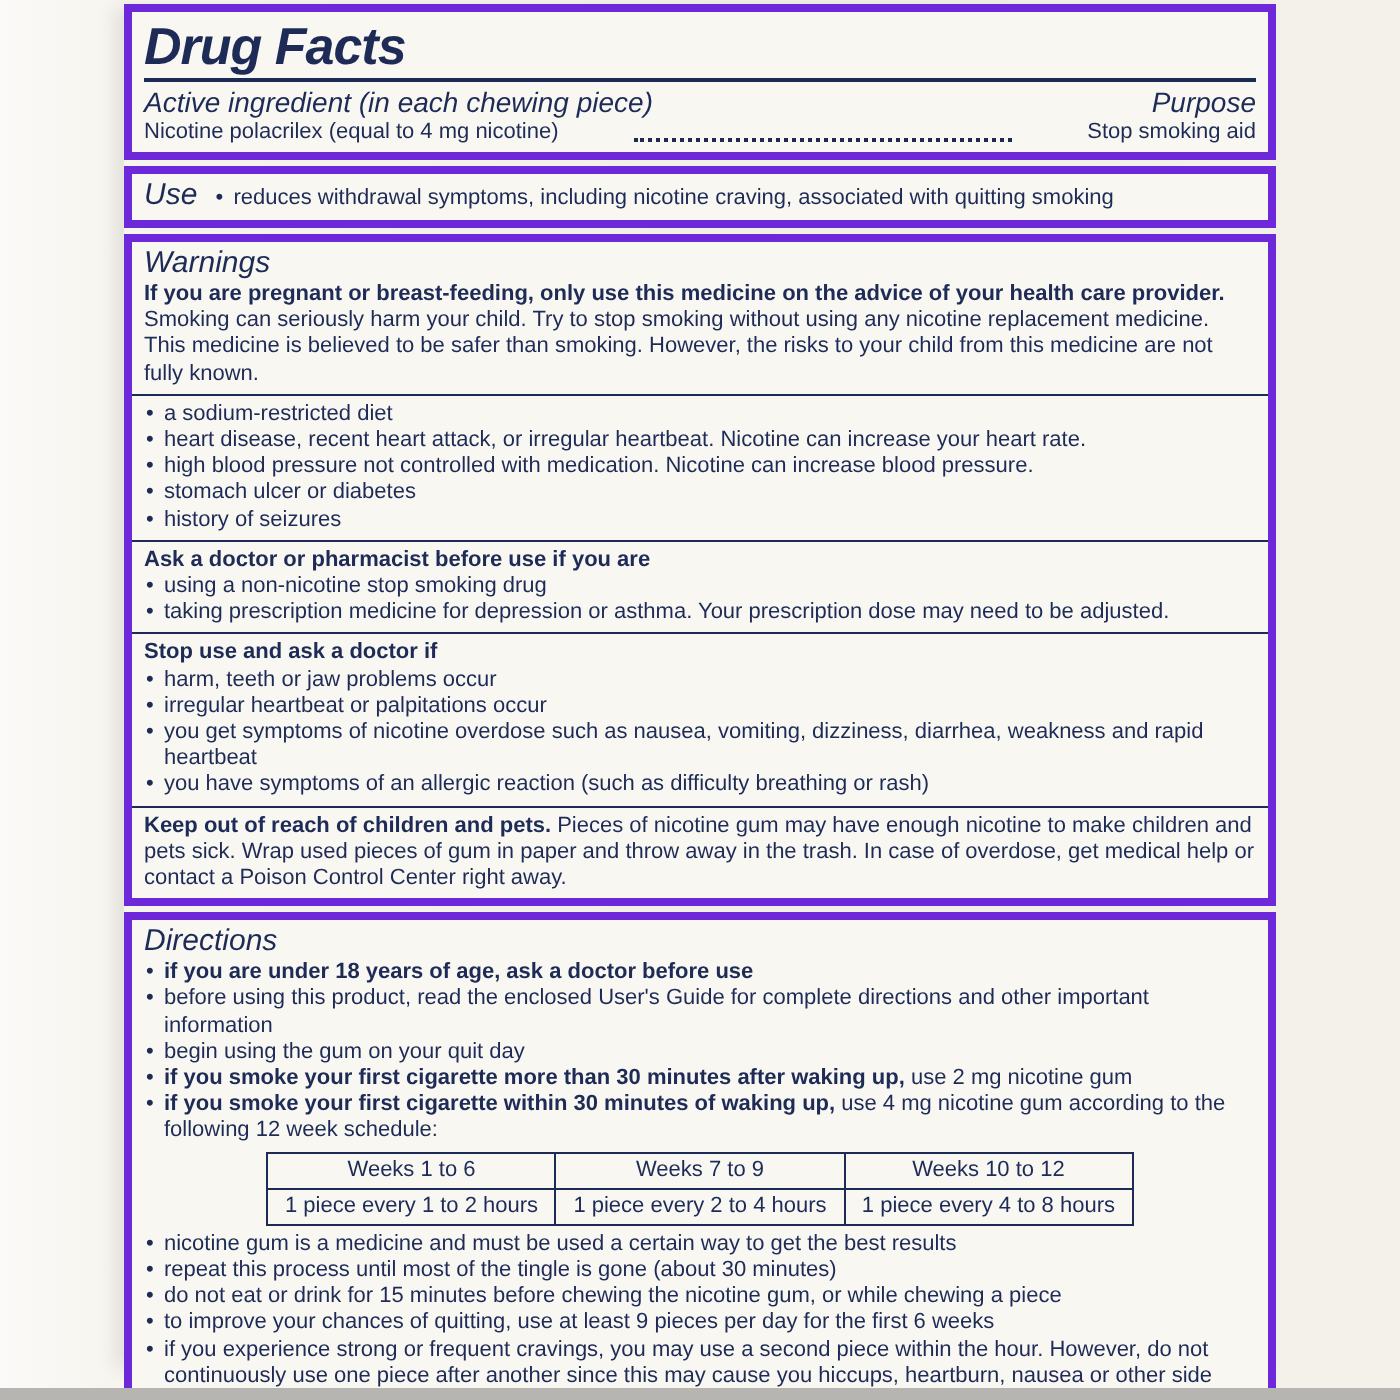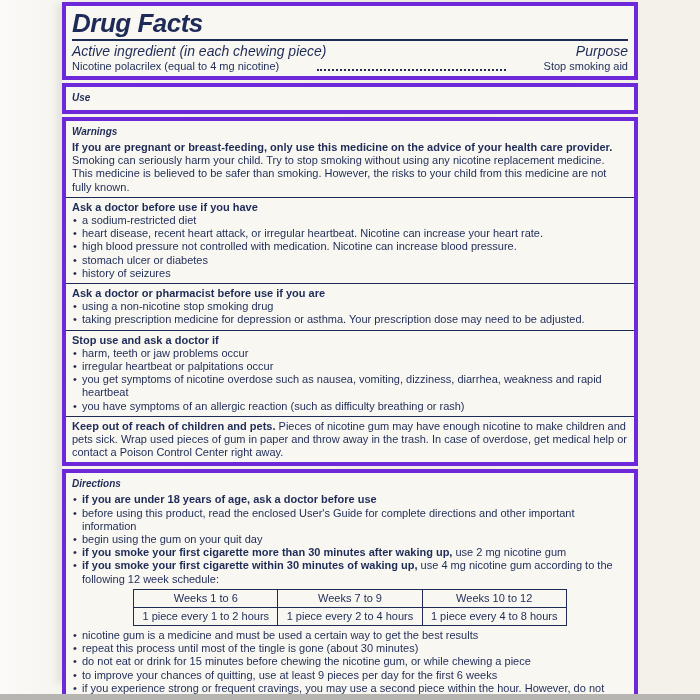--- a/index.html
+++ b/index.html
@@ -8,21 +8,21 @@
   .floor{position:absolute;left:0;bottom:0;width:700px;height:6px;background:#b6b5b1;}
   .label{position:absolute;left:62px;top:2px;width:576px;height:680px;
     display:flex;flex-direction:column;gap:3px;color:#1f2b57;
     box-shadow:-5px 2px 8px rgba(60,60,60,.10);}
   .box{border:4px solid #6d28d9;background:#f8f7f2;padding:2px 6px 3px 6px;}
   .grow{flex:1;}
   h1{margin:0;font-size:26px;line-height:30px;font-style:italic;font-weight:bold;letter-spacing:-.5px;}
   .title-rule{border-top:2px solid #1f2b57;margin:1px 0 2px 0;}
   .hdr-row{display:flex;justify-content:space-between;align-items:baseline;}
   .h2{font-size:14px;line-height:17px;font-style:italic;font-weight:normal;}
-  .h2-big{font-size:10px;line-height:18px;font-style:italic;font-weight:bold;}
+  .h2-big{font-size:15px;line-height:18px;font-style:italic;font-weight:normal;}
   .body-t{font-size:11px;line-height:13.2px;}
   .leader-row{display:flex;align-items:flex-end;font-size:11px;line-height:13px;gap:36px;}
   .leader{flex:1;border-bottom:2px dotted #1f2b57;margin:0 2px 2px 2px;}
   .use-row{display:flex;align-items:baseline;gap:8px;}
   .rule{border-top:1.5px solid #1f2b57;margin:3px -6px;}
   b,.bold{font-weight:bold;}
   ul{margin:0;padding:0;list-style:none;}
   li{position:relative;padding-left:10px;font-size:11px;line-height:13.2px;}
   li::before{content:"\2022";position:absolute;left:1px;top:0;}
   table{border-collapse:collapse;margin:3px auto 3px auto;width:78%;}
@@ -44,29 +44,31 @@
     <div class="leader-row">
       <span>Nicotine polacrilex (equal to 4 mg nicotine)</span>
       <span class="leader"></span>
       <span>Stop smoking aid</span>
     </div>
   </div>
 
   <div class="box">
     <div class="use-row">
       <span class="h2-big">Use</span>
+      <ul class="grow">
+          <li>reduces withdrawal symptoms, including nicotine craving, associated with quitting smoking</li>
+        </ul>
     </div>
   </div>
 
   <div class="box">
     <div class="h2-big">Warnings</div>
     <div class="body-t"><b>If you are pregnant or breast-feeding, only use this medicine on the advice of your health care provider.</b><span> Smoking can seriously harm your child. Try to stop smoking without using any nicotine replacement medicine. This medicine is believed to be safer than smoking. However, the risks to your child from this medicine are not fully known.</span></div>
 
     <div class="rule"></div>
-    <div class="body-t bold">Ask a doctor before use if you have</div>
     <ul>
       <li>a sodium-restricted diet</li>
       <li>heart disease, recent heart attack, or irregular heartbeat. Nicotine can increase your heart rate.</li>
       <li>high blood pressure not controlled with medication. Nicotine can increase blood pressure.</li>
       <li>stomach ulcer or diabetes</li>
       <li>history of seizures</li>
     </ul>
 
     <div class="rule"></div>
     <div class="body-t bold">Ask a doctor or pharmacist before use if you are</div>

